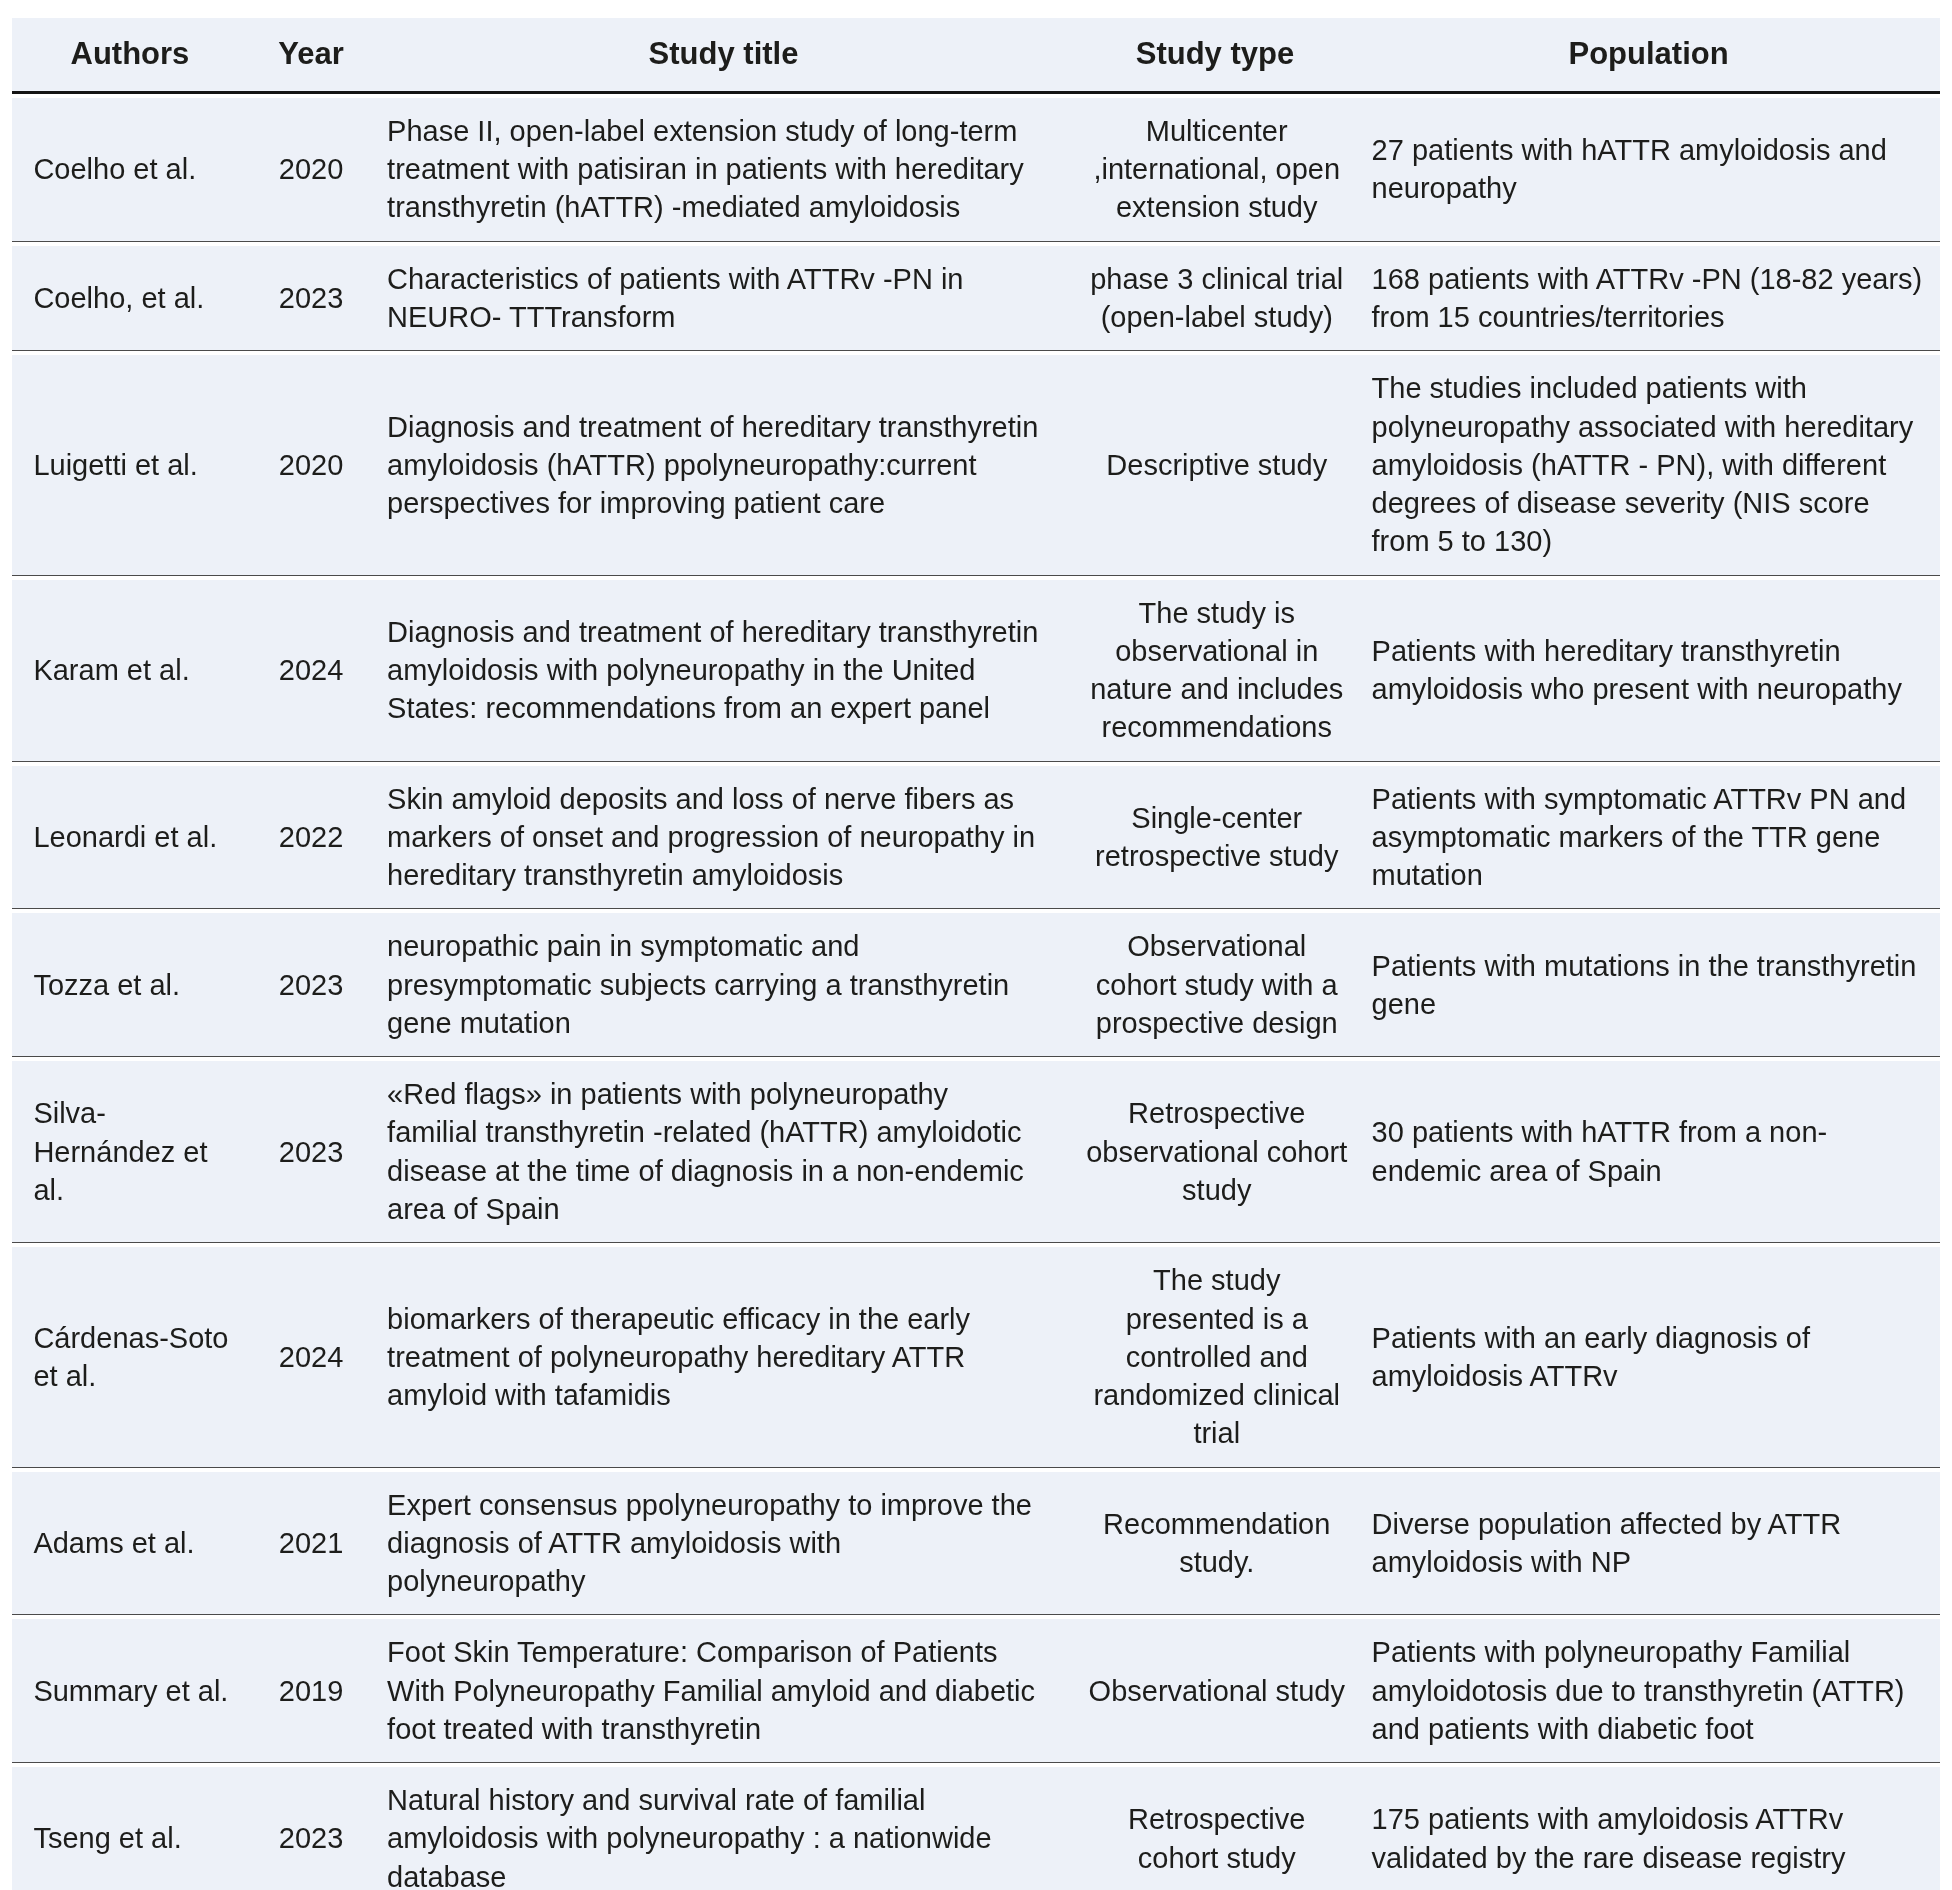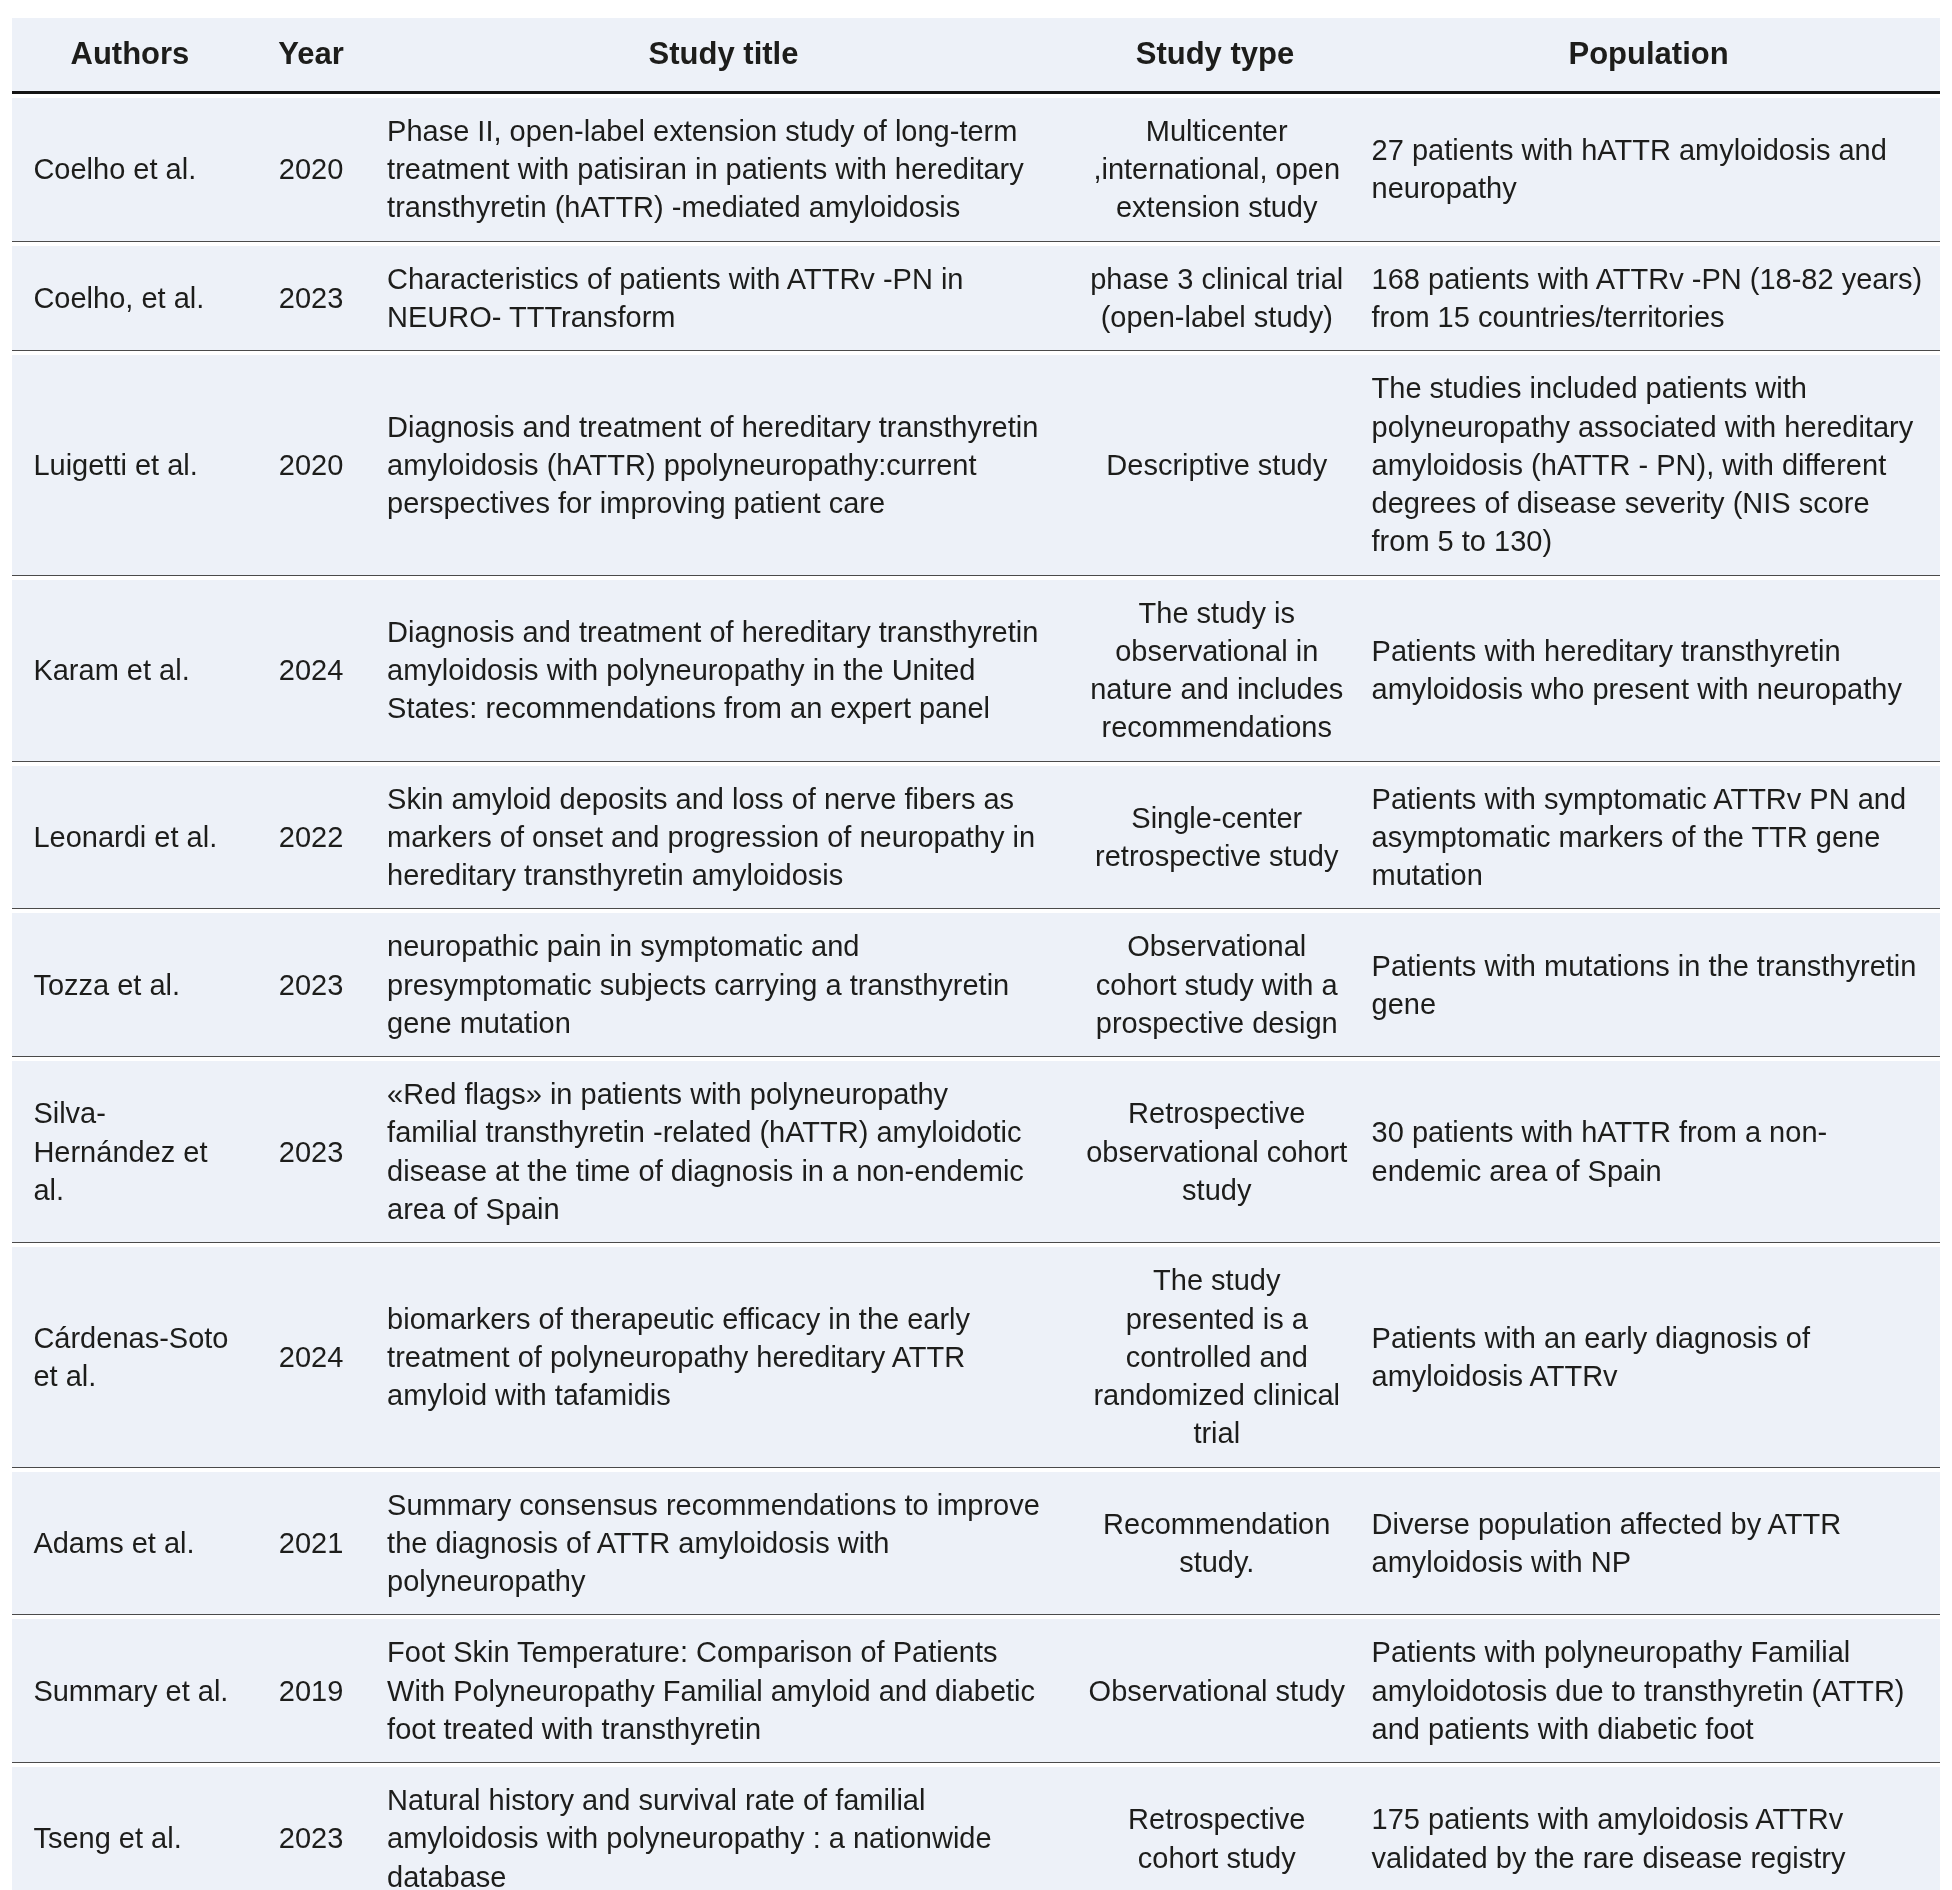--- a/index.html
+++ b/index.html
@@ -140,21 +140,21 @@
         <tr>
         <td class="cell-authors">Cárdenas-Soto et al.</td>
         <td class="cell-year">2024</td>
         <td class="cell-title">biomarkers of therapeutic efficacy in the early treatment of polyneuropathy hereditary ATTR amyloid with tafamidis</td>
         <td class="cell-type">The study presented is a controlled and randomized clinical trial</td>
         <td class="cell-population">Patients with an early diagnosis of amyloidosis ATTRv</td>
       </tr>
         <tr>
         <td class="cell-authors">Adams et al.</td>
         <td class="cell-year">2021</td>
-        <td class="cell-title">Summary consensus recommendations to improve the diagnosis of ATTR amyloidosis with polyneuropathy</td>
+        <td class="cell-title">Expert consensus ppolyneuropathy to improve the diagnosis of ATTR amyloidosis with polyneuropathy</td>
         <td class="cell-type">Recommendation study.</td>
         <td class="cell-population">Diverse population affected by ATTR amyloidosis with NP</td>
       </tr>
         <tr>
         <td class="cell-authors">Summary et al.</td>
         <td class="cell-year">2019</td>
         <td class="cell-title">Foot Skin Temperature: Comparison of Patients With Polyneuropathy Familial amyloid and diabetic foot treated with transthyretin</td>
         <td class="cell-type">Observational study</td>
         <td class="cell-population">Patients with polyneuropathy Familial amyloidotosis due to transthyretin (ATTR) and patients with diabetic foot</td>
       </tr>

